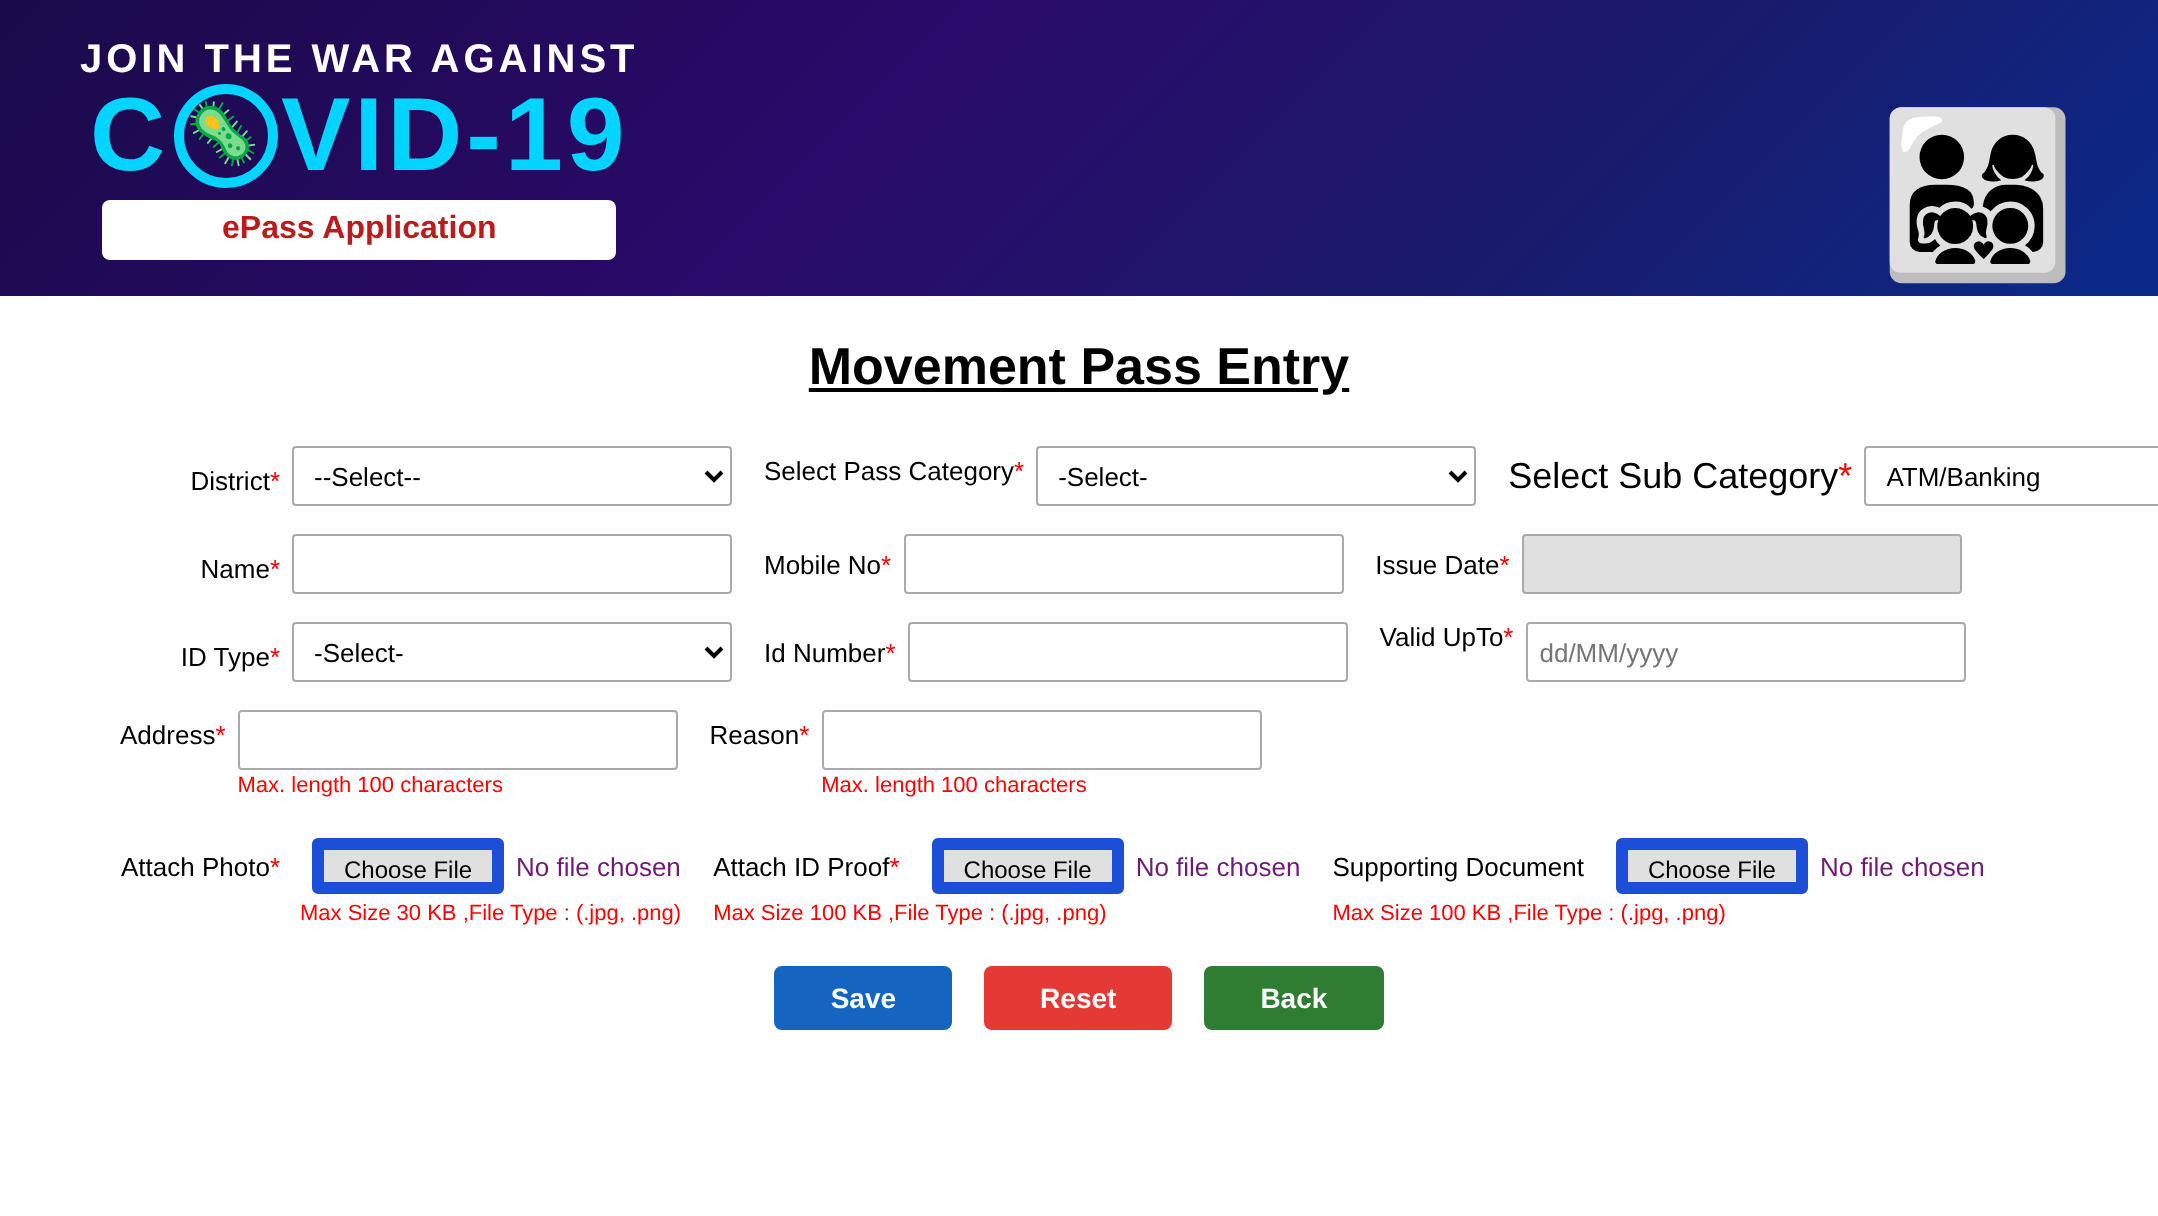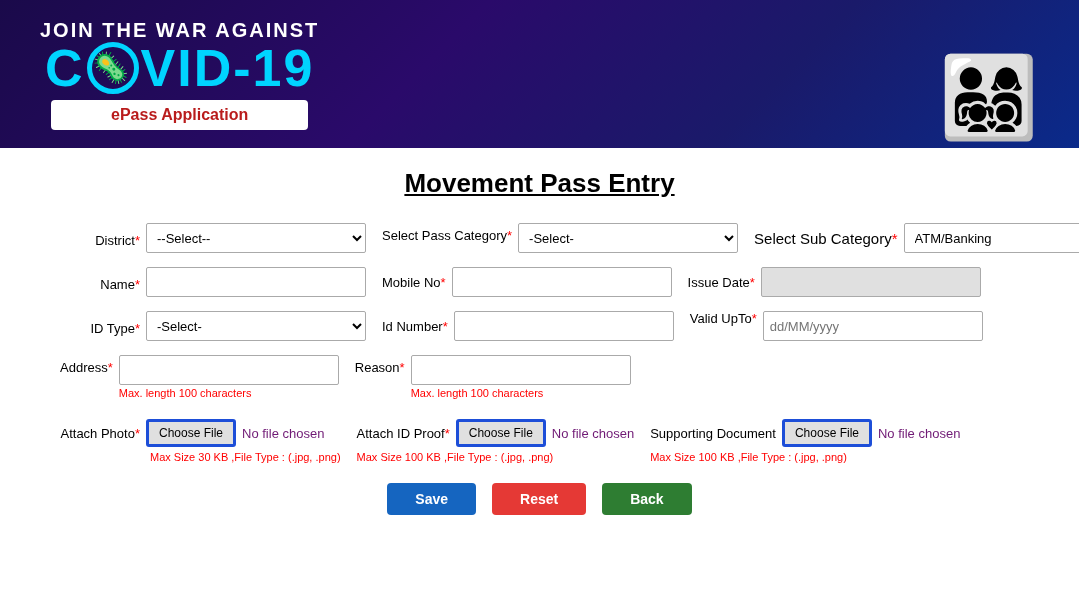--- a/index.html
+++ b/index.html
@@ -146,30 +146,30 @@
     }
     .file-cell {
       display: flex;
       flex-direction: column;
       align-items: flex-start;
       gap: 2px;
     }
     .file-cell-inner {
       display: flex;
       align-items: center;
-      gap: 6px;
+      gap: 16px;
     }
     .file-input-wrapper {
       display: flex;
       align-items: center;
       gap: 6px;
     }
     .choose-file-btn {
       background: #e0e0e0;
-      border: 3px solid #1d4ed8;
+      border: 6px solid #1d4ed8;
       border-radius: 3px;
       padding: 3px 10px;
       font-size: 12px;
       cursor: pointer;
       height: 28px;
     }
     .no-file-text {
       font-size: 13px;
       color: #701a75;
     }
@@ -266,21 +266,21 @@
       <div style="display:flex;align-items:flex-start;gap:6px;">
         <label style="padding-top:5px;font-size:13px;white-space:nowrap;">
           <span>Select Pass Category</span><span class="required">*</span>
         </label>
         <select class="select-pass">
           <option>-Select-</option>
         </select>
       </div>
 
       <div style="display:flex;align-items:center;gap:6px;">
-        <label style="font-size:15px;white-space:nowrap;">
+        <label style="font-size:18px;white-space:nowrap;">
           <span>Select Sub Category</span><span class="required">*</span>
         </label>
         <select class="select-sub">
           <option>ATM/Banking</option>
         </select>
       </div>
     </div>
 
     <div class="form-row">
 

